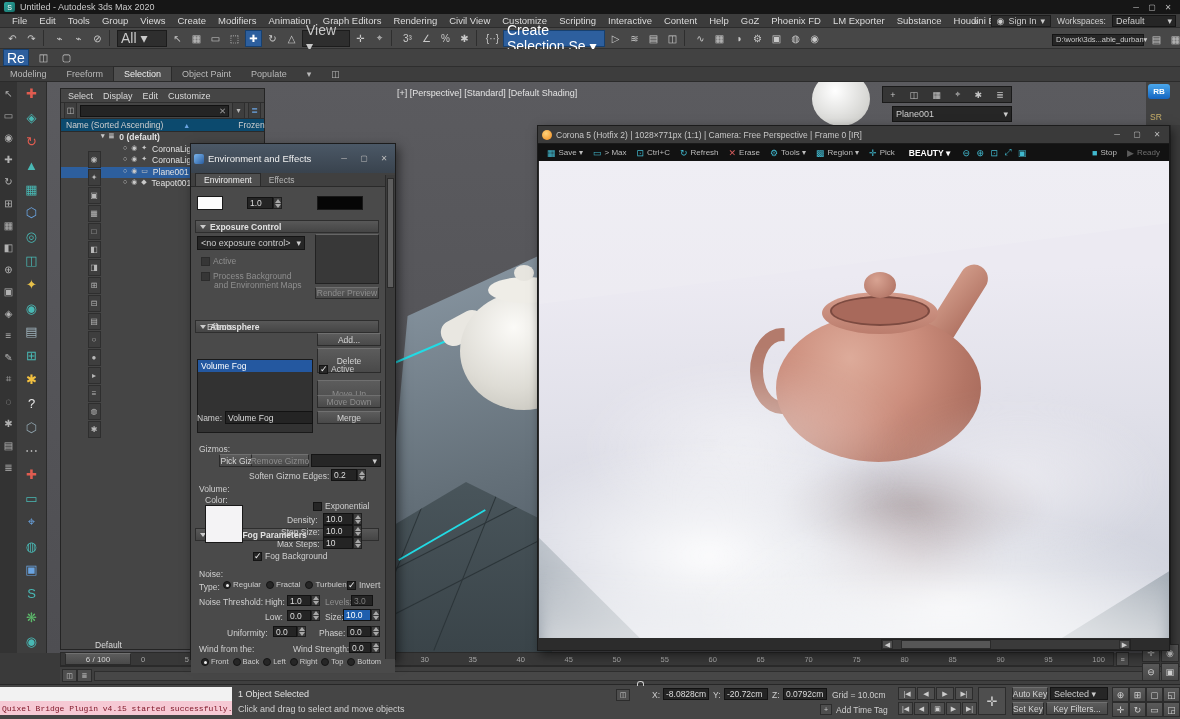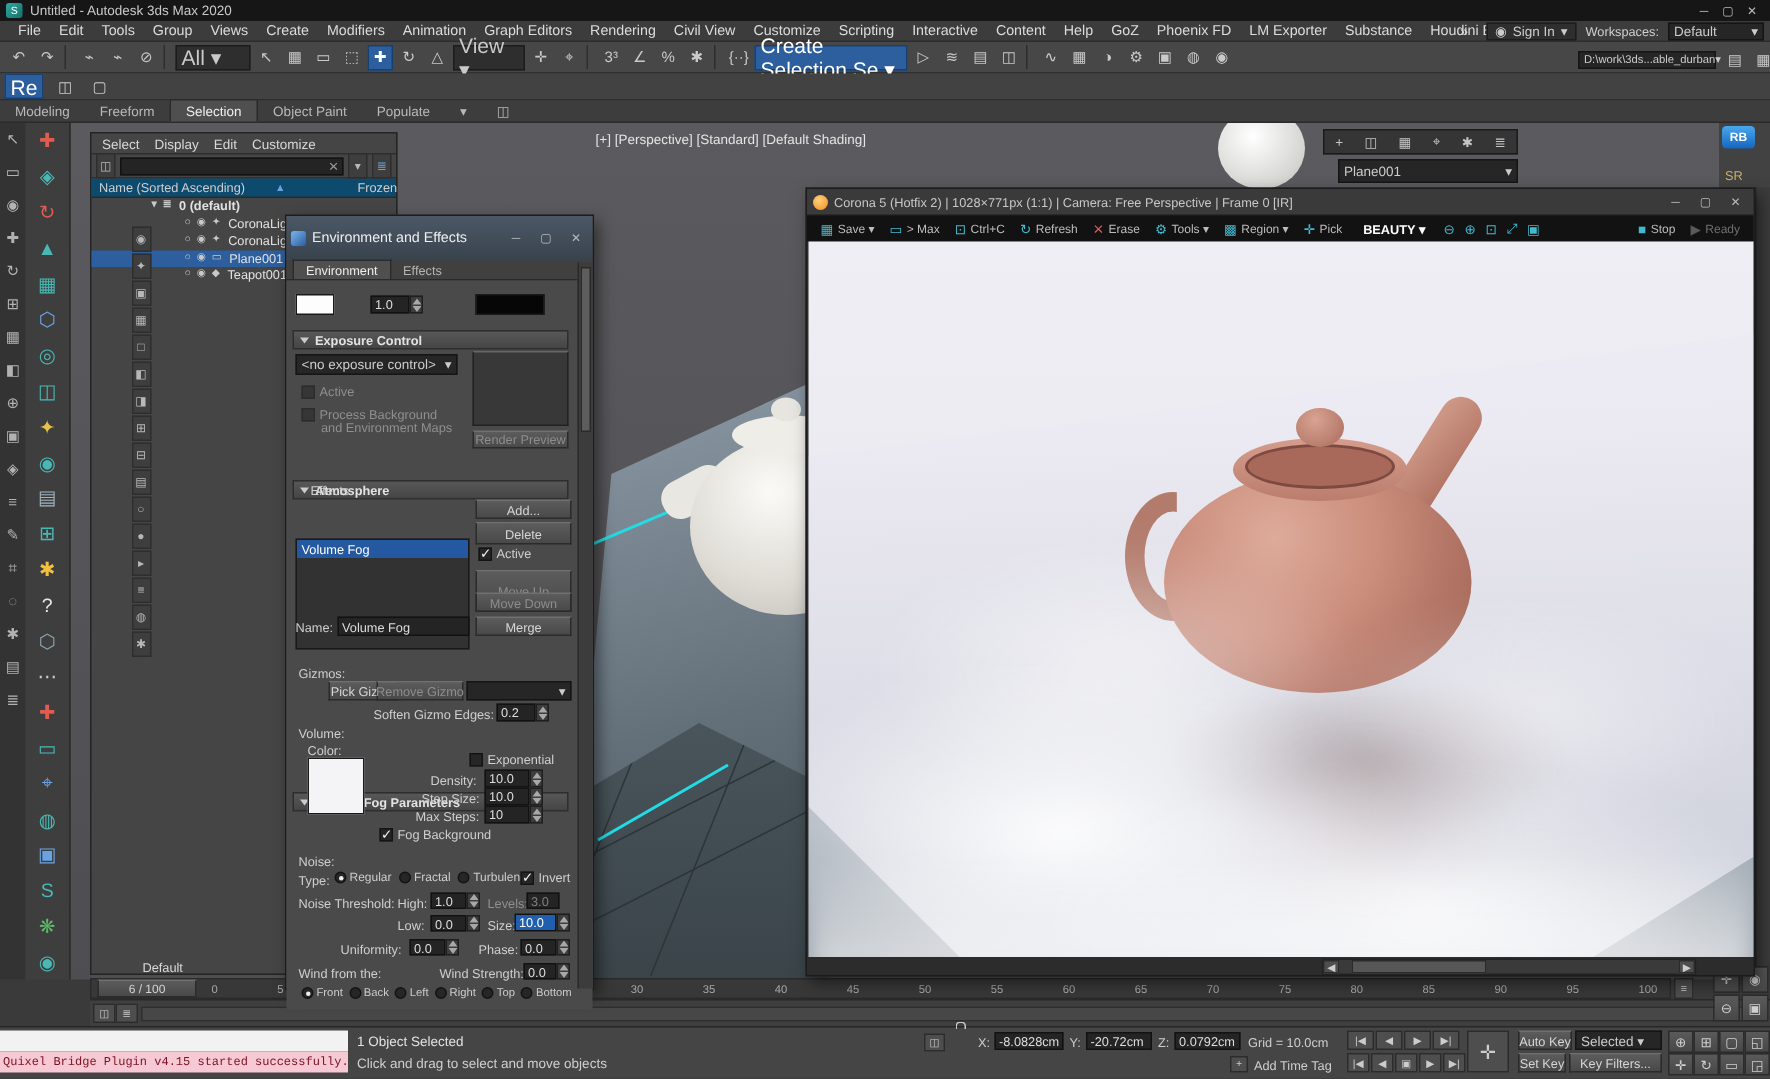--- a/index.html
+++ b/index.html
@@ -512,21 +512,21 @@
     <div class="abs roll" style="left:4px;top:120px;width:184px;height:13px">
         <i class="ra"></i>
         <span>Atmosphere</span>
       </div>
     <span class="abs lbl" style="left:16px;top:135px">Effects:</span>
     <div class="abs listbox" style="left:6px;top:146px;width:116px;height:74px">
 
     <div class="lrow selected">Volume Fog</div>
       </div>
     <span class="abs b3" style="left:126px;top:146px;width:64px;height:13px">Add...</span>
-    <span class="abs b3" style="left:126px;top:161px;width:64px;height:15px">Delete</span>
+    <span class="abs b3" style="left:126px;top:161px;width:64px;height:25px">Delete</span>
     <span class="abs ck" style="left:128px;top:177px">
         <i class="chk checked"></i>
         <b class="lbl">Active</b>
       </span>
     <span class="abs b3 grayed" style="left:126px;top:193px;width:64px;height:27px">Move Up</span>
     <span class="abs b3 grayed" style="left:126px;top:208px;width:64px;height:13px">Move Down</span>
     <span class="abs lbl" style="left:6px;top:226px">Name:</span>
     <span class="abs fld" style="left:34px;top:224px;width:88px;height:13px">Volume Fog</span>
     <span class="abs b3" style="left:126px;top:224px;width:64px;height:13px">Merge</span>
 

